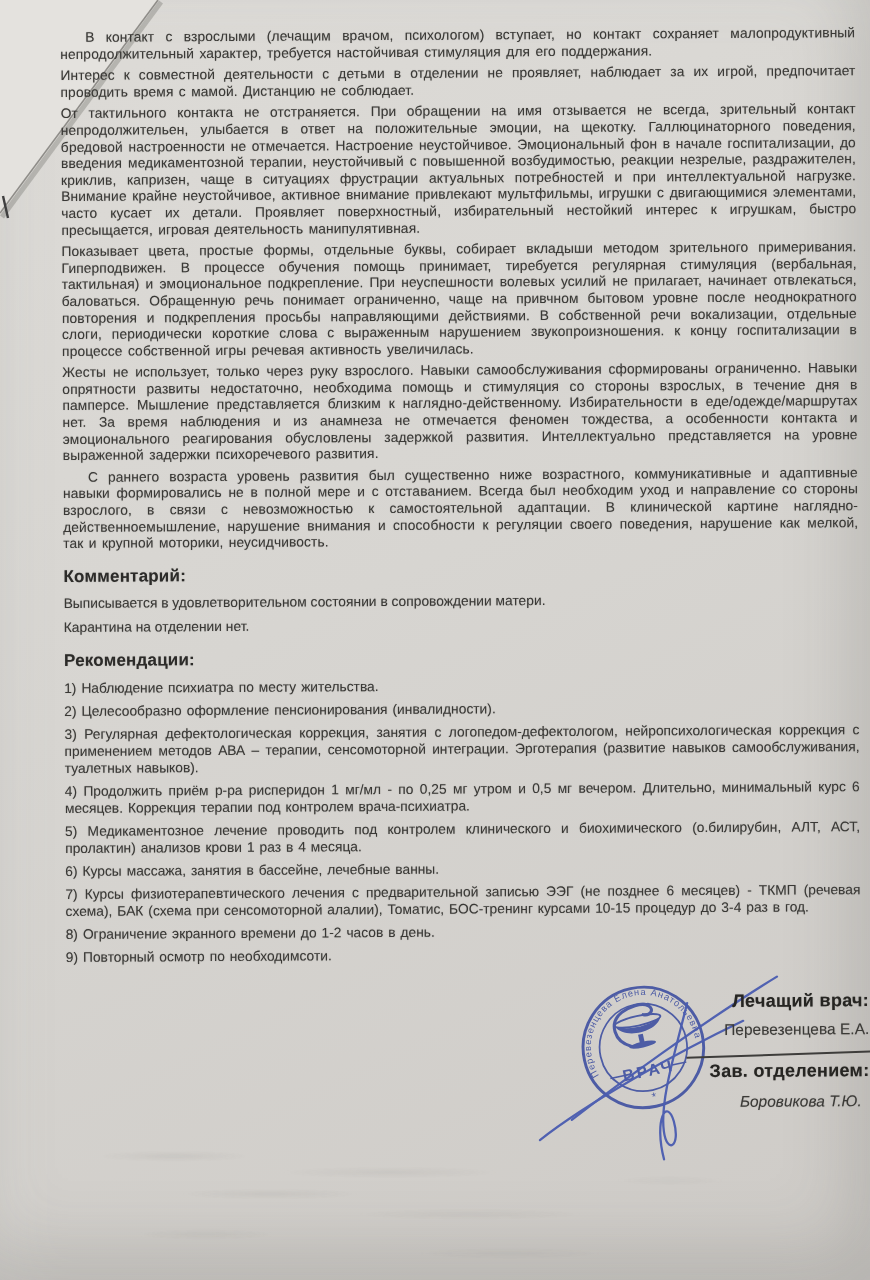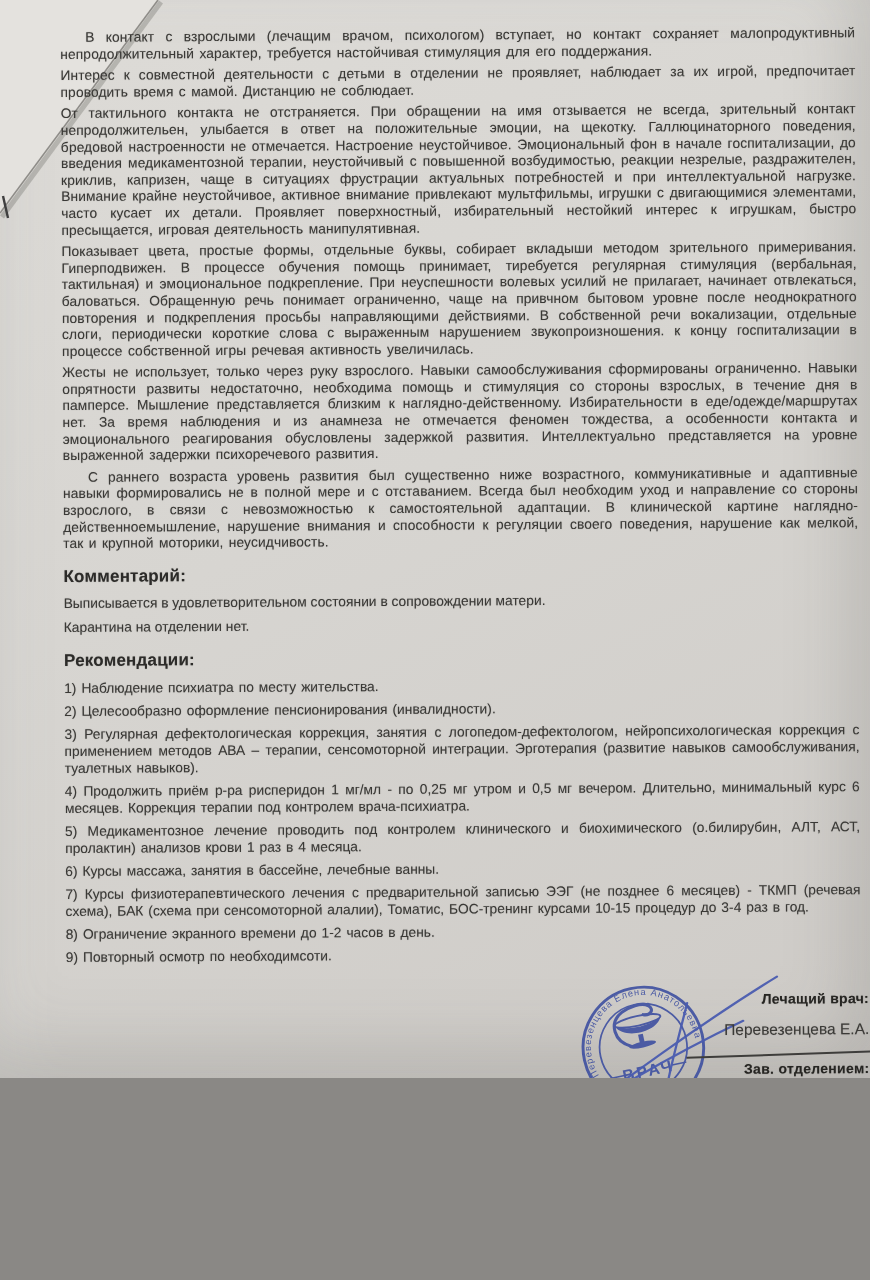--- a/index.html
+++ b/index.html
@@ -5,21 +5,21 @@
   :root{
     --stamp-blue:#3b4da0;
     --ink-blue:#4a5cb0;
     --text:#3a3936;
     --heading:#2c2b29;
     --separator:#3e3d3b;
     --paper:#d6d4d0;
   }
   html,body{margin:0;padding:0;background:#8a8885;}
   .photo{
-    position:relative;width:870px;height:1078px;overflow:hidden;
+    position:relative;width:870px;height:1280px;overflow:hidden;
     font-family:"Liberation Sans",sans-serif;
     background:linear-gradient(155deg,#dddbd7 0%,#d7d5d1 45%,#cecbc7 100%);
     box-shadow:inset -16px -28px 70px rgba(88,86,82,.22), inset 18px 12px 55px rgba(255,255,255,.16);
   }
   .tilt{position:absolute;inset:0;transform:rotate(-0.35deg);transform-origin:60px 500px;}
   .page{position:absolute;left:63px;top:30px;width:795px;color:var(--text);}
   .para{
     margin:0 0 5px 0;font-size:13.8px;line-height:16.6px;text-align:justify;
     letter-spacing:.1px;word-spacing:1.4px;text-shadow:0 0 1px rgba(58,57,54,.38);
   }
@@ -32,21 +32,21 @@
   .rec-item{
     margin:0 0 6px 0;font-size:13.8px;line-height:17px;text-align:justify;
     word-spacing:1.1px;text-shadow:0 0 1px rgba(58,57,54,.38);
   }
   
   .sig-area{position:absolute;left:420px;top:955px;width:450px;height:250px;}
   .stamp{position:absolute;left:152px;top:28px;width:136px;height:136px;opacity:.88;}
   .scribble{position:absolute;left:0;top:0;width:450px;height:250px;}
   .sig-sep{position:absolute;left:263px;top:103px;width:187px;border-top:2px solid var(--separator);transform:rotate(-1.6deg);}
   .sig-label{
-    position:absolute;right:4px;font-size:14px;font-weight:bold;color:#262522;
+    position:absolute;right:4px;font-size:18px;font-weight:bold;color:#262522;
     letter-spacing:.3px;white-space:nowrap;text-shadow:0 0 1px rgba(38,37,34,.4);
   }
   .sig-name{position:absolute;right:4px;font-size:15.5px;color:#3b3a37;white-space:nowrap;text-shadow:0 0 1px rgba(59,58,55,.35);margin-left:35px;}
   .lbl-attending{top:40px;}
   .name-attending{top:70px;}
   .lbl-head{top:110px;}
   .name-head{top:142px;right:12px;font-style:italic;}
   
   .corner{position:absolute;left:0;top:0;width:190px;height:235px;pointer-events:none;}
   

